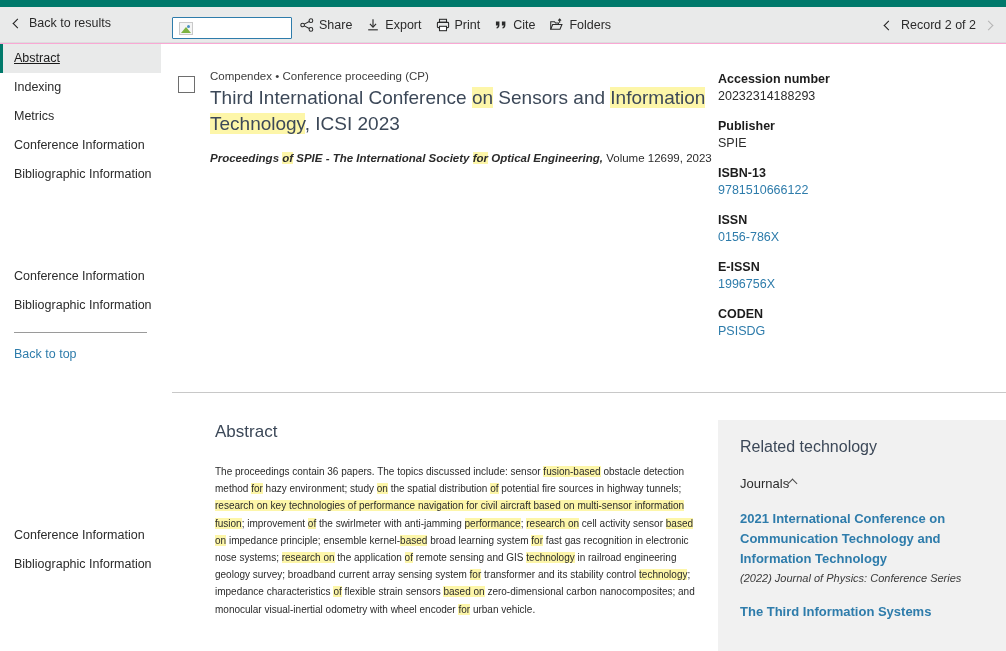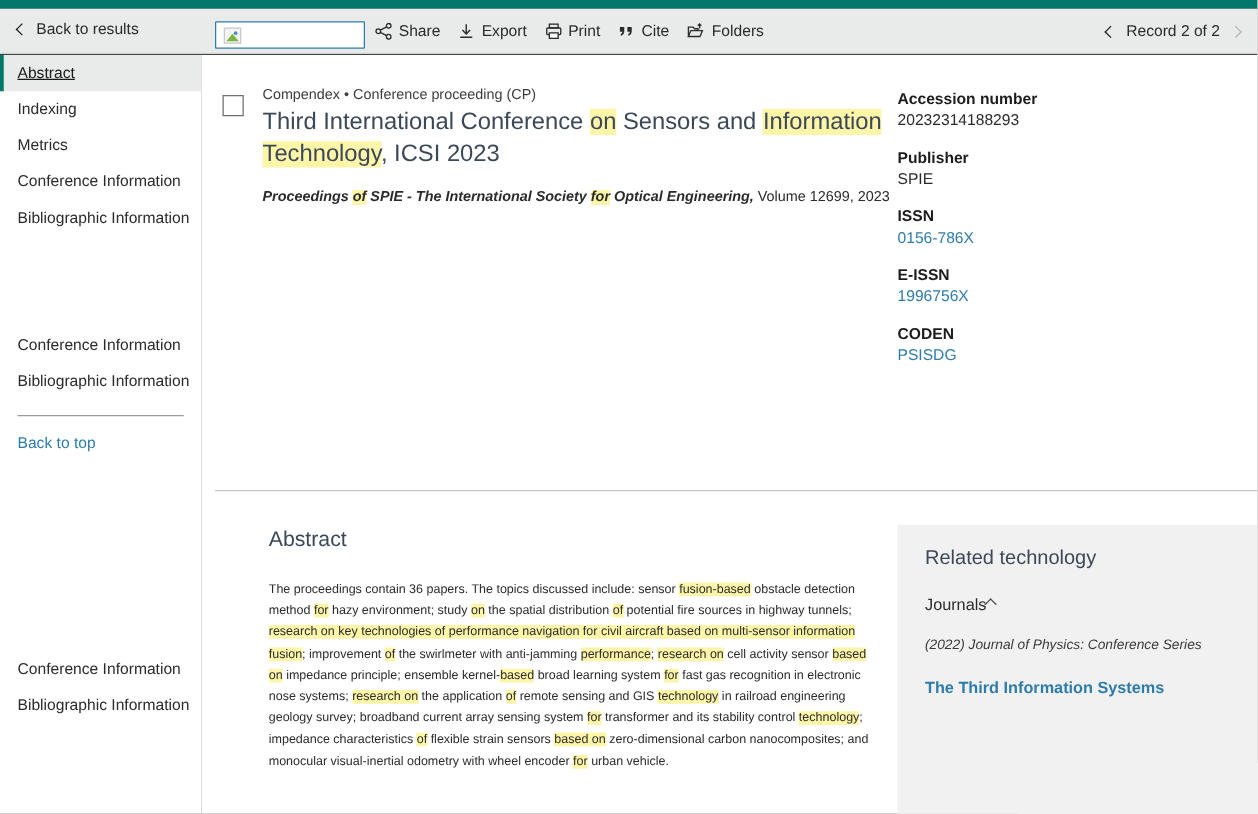--- a/index.html
+++ b/index.html
@@ -6,21 +6,21 @@
   html, body {
     margin: 0; padding: 0;
     width: 1006px; height: 651px;
     background: #ffffff;
     font-family: "Liberation Sans", sans-serif;
     overflow: hidden;
   }
   #page {
     position: relative;
     width: 1006px; height: 651px;
-    background: #404040;
+    background: #f9a8d4;
   }
 
   
   .green-band {
     position: absolute; left: 0; top: 0;
     width: 1006px; height: 7px;
     background: #00796b;
   }
 
   
@@ -396,20 +396,24 @@
     <div class="meta-col" id="meta-col">
         <div class="meta-block">
           <div class="meta-label">Accession number</div>
           <div class="meta-value">20232314188293</div>
         </div>
         <div class="meta-block">
           <div class="meta-label">Publisher</div>
           <div class="meta-value">SPIE</div>
         </div>
         <div class="meta-block">
+          <div class="meta-label">ISBN-13</div>
+          <div class="meta-value link">9781510666122</div>
+        </div>
+        <div class="meta-block">
           <div class="meta-label">ISSN</div>
           <div class="meta-value link">0156-786X</div>
         </div>
         <div class="meta-block">
           <div class="meta-label">E-ISSN</div>
           <div class="meta-value link">1996756X</div>
         </div>
         <div class="meta-block">
           <div class="meta-label">CODEN</div>
           <div class="meta-value link">PSISDG</div>
@@ -424,20 +428,21 @@
     </div>
 
     <div class="related">
       <div class="related-h">Related technology</div>
       <div class="related-sec-head">
         <span>Journals</span>
         <span class="caret-up"></span>
       </div>
       <div id="related-list">
           <div class="rel-item">
+            <div class="rel-title">2021 International Conference on Communication Technology and Information Technology</div>
             <div class="rel-sub">(2022) Journal of Physics: Conference Series</div>
           </div>
           <div class="rel-item">
             <div class="rel-title">The Third Information Systems</div>
           </div>
         </div>
     </div>
 
   </div>
 </div>

